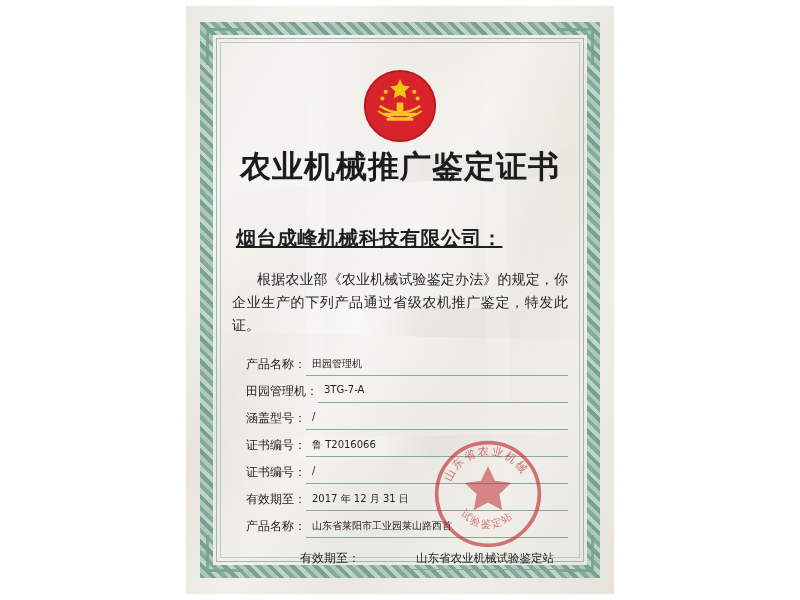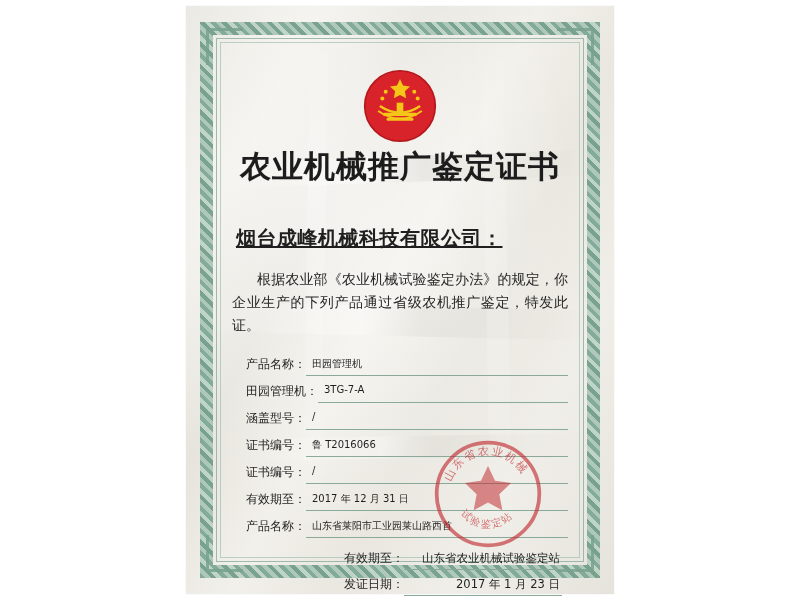--- a/index.html
+++ b/index.html
@@ -174,22 +174,23 @@
     font-family: "DejaVu Sans", "Liberation Sans", sans-serif;
     font-size: 12px;
     color: #232323;
     height: 26px;
   }
   .right-row .field-label { padding-bottom: 3px; }
   .right-row .field-value {
     flex: 0 0 150px;
     border-bottom: 1px solid #8aa99b;
     padding: 0 2px 3px 6px;
-    text-align: right;
+    text-align: center;
     font-size: 11.5px;
+    margin-left: 44px;
   }
 
   
   .seal {
     position: absolute;
     left: 246px;
     top: 432px;
     width: 112px;
     height: 112px;
     pointer-events: none;
@@ -282,24 +283,20 @@
           <span class="field-value">山东省莱阳市工业园莱山路西首</span>
         </div>
 
       </div>
 
       <div class="right-rows">
         <div class="right-row">
           <span class="field-label">有效期至：</span>
           <span class="field-value">山东省农业机械试验鉴定站</span>
         </div>
-        <div class="right-row">
-          <span class="field-label">发证日期：</span>
-          <span class="field-value">2017 年 1 月 23 日</span>
-        </div>
       </div>
 
     </div>
 
     <svg class="seal" viewBox="0 0 120 120">
       <circle cx="60" cy="60" r="55" fill="none" stroke="#c0272d" stroke-width="4"></circle>
       <path d="M60 30 l7.5 15.8 17.3 2.3 -12.7 12.1 3.3 17.3 -15.4-8.3 -15.4 8.3 3.3-17.3 -12.7-12.1 17.3-2.3z" fill="#c0272d" opacity="0.85"></path>
       <path id="sealTop" d="M 18 60 A 42 42 0 0 1 102 60" fill="none"></path>
       <path id="sealBottom" d="M 24 60 A 36 36 0 0 0 96 60" fill="none"></path>
       <text class="seal-text" font-size="12" letter-spacing="2">

